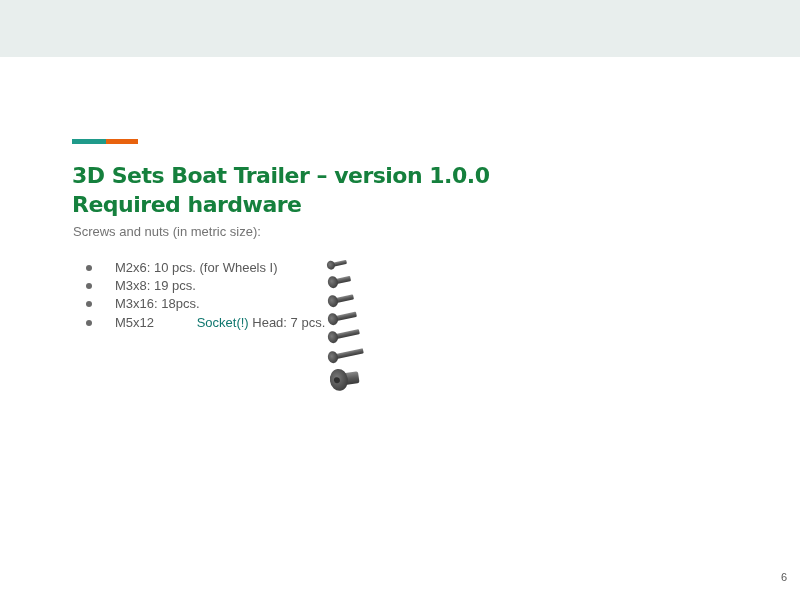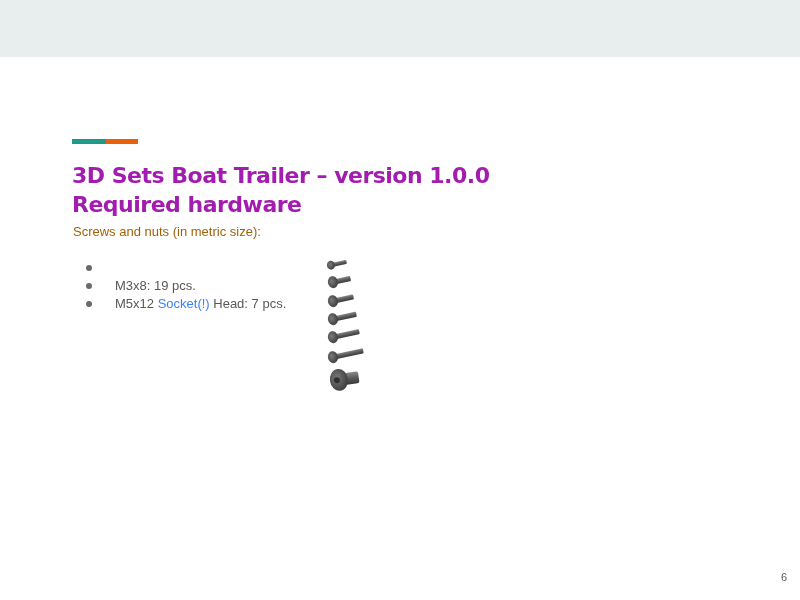--- a/index.html
+++ b/index.html
@@ -15,40 +15,40 @@
     .accent-bar {
       position: absolute; left: 72px; top: 139px; height: 5px; width: 66px;
       display: flex;
     }
     .accent-bar .seg1 { width: 34px; height: 100%; }
     .accent-bar .seg2 { width: 32px; height: 100%; }
     .title {
       position: absolute; left: 72px; top: 161px;
       font-family: "DejaVu Sans", sans-serif;
       font-weight: bold; font-size: 22px; line-height: 29px;
-      color: #a21caf; letter-spacing: -0.5px;
+      color: #15803d; letter-spacing: -0.5px;
     }
     .title div { white-space: nowrap; }
     .subtitle {
       position: absolute; left: 73px; top: 224px;
-      font-size: 13px; color: #a16207;
+      font-size: 13px; color: #737373;
     }
     .hw-list {
       position: absolute; left: 84px; top: 259px;
       margin: 0; padding: 0; list-style: none;
     }
     .hw-list li {
       height: 18.2px; line-height: 18px; font-size: 13px; color: #595959;
       display: flex; align-items: center; white-space: nowrap;
     }
     .bullet {
       width: 6px; height: 6px; border-radius: 50%; background: #6a6a6a;
       display: inline-block; margin-right: 23px; margin-left: 2px;
     }
-    .hl { color: #3b82f6; }
+    .hl { color: #0f766e; margin-left: 39px; }
     .screws {
       position: absolute; left: 318px; top: 256px; width: 50px; height: 145px;
     }
     .page-num {
       position: absolute; right: 13px; top: 571px; font-size: 11px; color: #595959;
     }
   </style>
 </head>
 <body>
 
@@ -62,24 +62,29 @@
 <div class="title">
   <div>3D Sets Boat Trailer – version 1.0.0</div>
   <div>Required hardware</div>
 </div>
 
 <div class="subtitle">Screws and nuts (in metric size):</div>
 
 <ul class="hw-list">
   <li>
       <span class="bullet"></span>
+      <span>M2x6: 10 pcs. (for Wheels I)</span>
     </li>
   <li>
       <span class="bullet"></span>
       <span>M3x8: 19 pcs.</span>
+    </li>
+  <li>
+      <span class="bullet"></span>
+      <span>M3x16: 18pcs.</span>
     </li>
   <li>
       <span class="bullet"></span>
       <span style="white-space:pre">M5x12 </span>
       <span class="hl">Socket(!)</span>
       <span style="white-space:pre"> Head: 7 pcs.</span>
     </li>
 </ul>
 
 <svg class="screws" viewBox="0 0 50 145" width="50" height="145">

